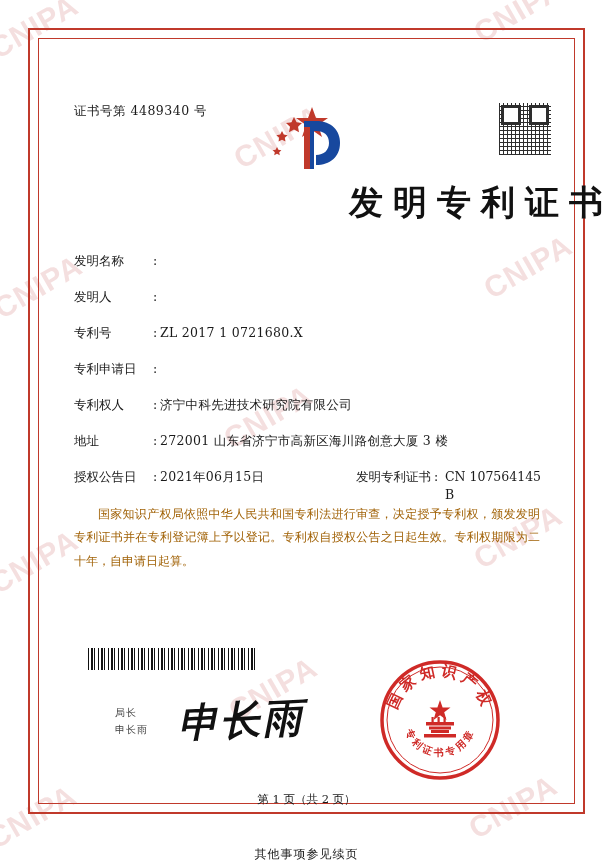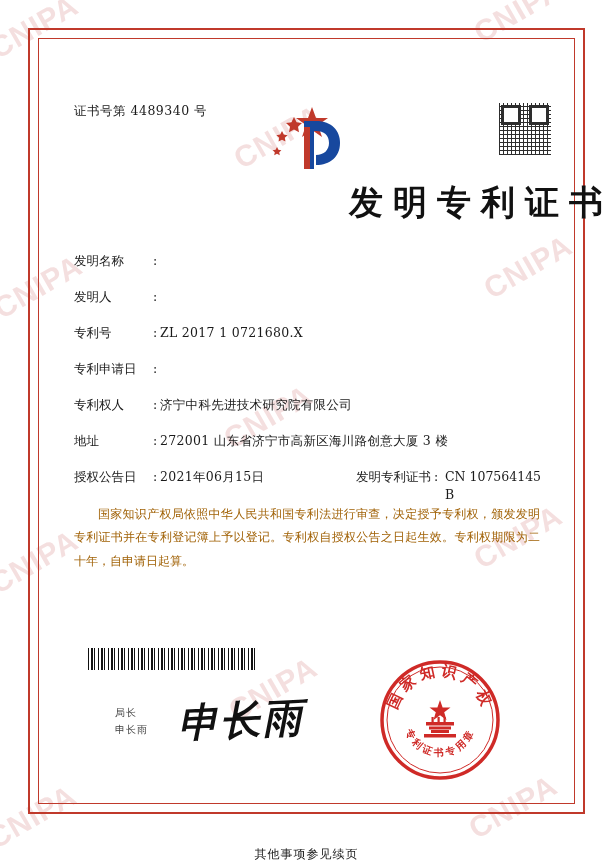--- a/index.html
+++ b/index.html
@@ -405,15 +405,16 @@
         <rect x="-11" y="6.5" width="22" height="3"></rect>
         <rect x="-9" y="10" width="18" height="3"></rect>
         <rect x="-16" y="14" width="32" height="3.5"></rect>
         <rect x="-8.5" y="-3" width="2.2" height="5"></rect>
         <rect x="-2.5" y="-3" width="2.2" height="5"></rect>
         <rect x="3.5" y="-3" width="2.2" height="5"></rect>
       </g>
     </svg>
   </div>
 
+  <div class="page-no">第 1 页（共 2 页）</div>
 </div>
 
 <div class="footer-note">其他事项参见续页</div>
 
 </body></html>

